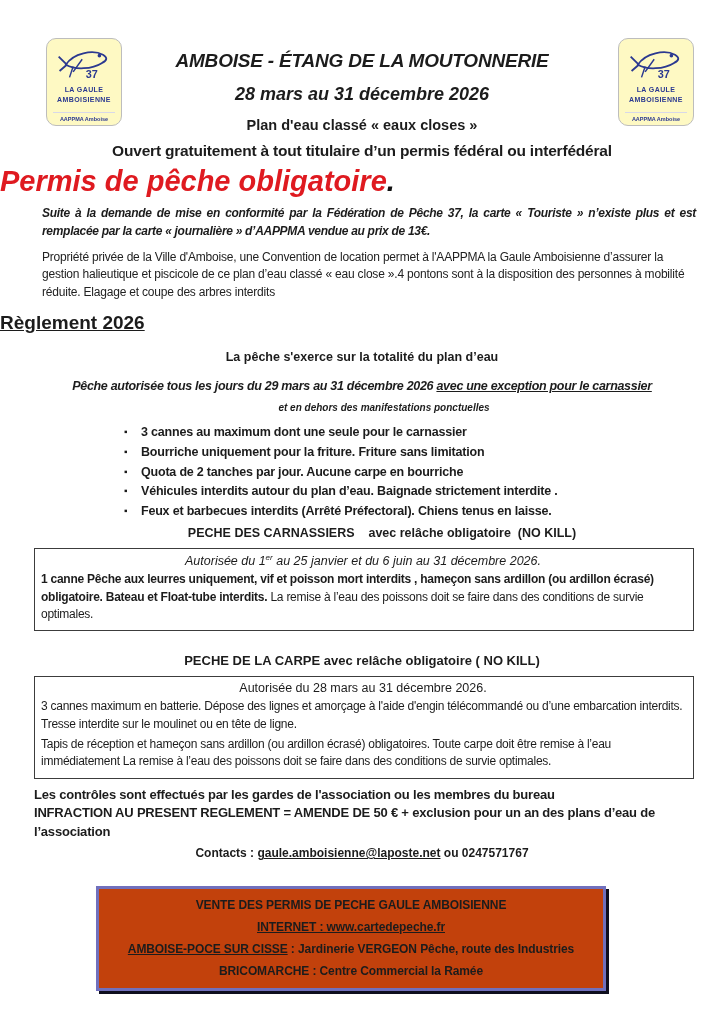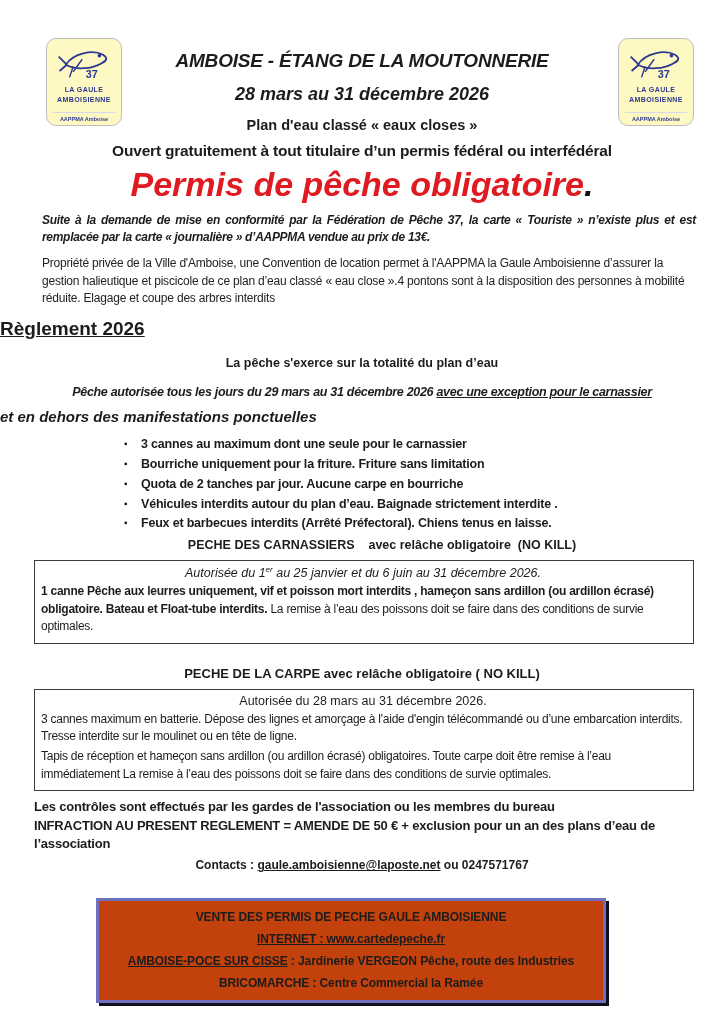--- a/index.html
+++ b/index.html
@@ -23,39 +23,39 @@
   .logo.right { right: 30px; }
   .logo-name { color: #2b3990; font-size: 7px; font-weight: bold; letter-spacing: .4px; line-height: 1.25; margin-top: 1px; }
   .logo-sub  { color: #2b3990; font-size: 5.5px; font-weight: bold; margin-top: 7px; border-top: 1px solid #d8d8e8; padding-top: 3px; width: 84%; margin-left: 8%;}
 
   
   .head-center { margin: 0 130px; text-align: center; }
   .t-main  { font-size: 19px; font-weight: bold; font-style: italic; letter-spacing: -0.2px; padding-top: 12px;}
   .t-date  { font-size: 18px; font-weight: bold; font-style: italic; margin-top: 12px; }
   .t-class { font-size: 14.5px; font-weight: bold; margin-top: 12px; }
   .t-open  { text-align: center; font-size: 15.5px; font-weight: bold; margin-top: 9px; letter-spacing: -0.2px; }
-  .t-permit { text-align: center; font-size: 34px; font-weight: bold; font-style: italic; margin-top: 3px; line-height: 1.25; }
+  .t-permit { font-size: 29px; font-weight: bold; font-style: italic; margin-top: 3px; line-height: 1.25; }
   .t-permit .red { color: #df1a20; }
   .t-permit .blk { color: #111; }
 
   
   .p-notice {
     margin: 6px 28px 0 42px; font-size: 12px; font-weight: bold; font-style: italic;
     letter-spacing: -0.3px; line-height: 1.45; text-align: justify;
   }
   .p-prop {
     margin: 9px 26px 0 42px; font-size: 12px; letter-spacing: -0.2px; line-height: 1.45; color: #222;
   }
 
   
   .h-reglement { text-align: left; font-size: 19px; font-weight: bold; text-decoration: underline; margin-top: 11px; }
   .h-scope { text-align: center; font-size: 12.5px; font-weight: bold; margin-top: 16px; }
   .l-auth { text-align: center; font-size: 12.5px; font-weight: bold; font-style: italic; margin-top: 15px; white-space: nowrap; letter-spacing: -0.3px; }
   .l-auth .u { text-decoration: underline; }
-  .l-events { font-size: 15px; font-weight: bold; font-style: italic; margin-top: 9px; }
+  .l-events { text-align: center; font-size: 10px; font-weight: bold; font-style: italic; margin-top: 9px; padding-left: 44px; }
   .l-sous { text-align: center; font-size: 13px; font-weight: bold; text-decoration: underline; margin-top: 9px; }
 
   ul.bullets { list-style: none; margin: 10px 60px 0 124px; }
   ul.bullets li {
     position: relative; padding-left: 17px; font-size: 12.5px; font-weight: bold;
     letter-spacing: -0.2px; line-height: 1.5; margin-bottom: 1px;
   }
   ul.bullets li::before { content: "▪"; position: absolute; left: 0; top: 1px; font-size: 10px; }
 
   .h-carn { text-align: center; font-size: 12.5px; font-weight: bold; margin-top: 5px; white-space: pre; padding-left: 40px; }

